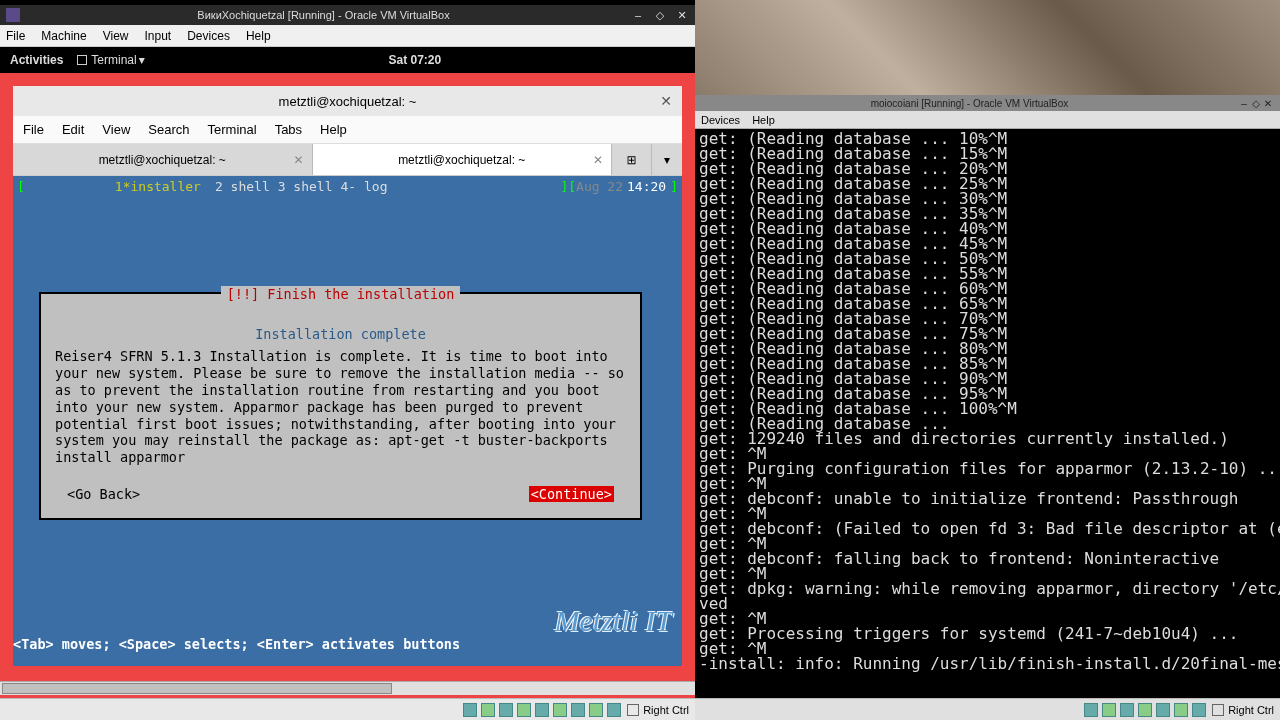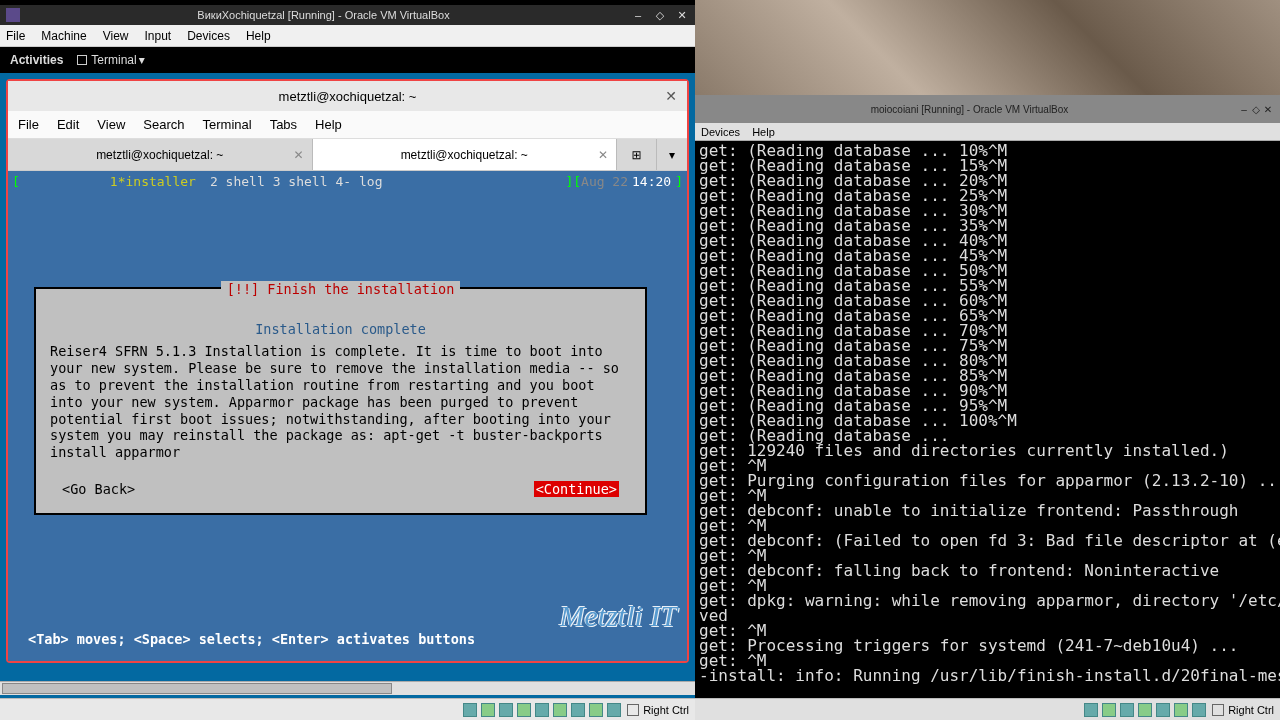--- a/index.html
+++ b/index.html
@@ -1,35 +1,35 @@
 <!DOCTYPE html>
 <html><head>
 <meta charset="utf-8">
 <style>
 * { margin: 0; padding: 0; box-sizing: border-box; }
 body { width: 1280px; height: 720px; background: #000; font-family: sans-serif; overflow: hidden; position: relative; }
 
 
-.vm-left { position: absolute; left: 0; top: 5px; width: 695px; height: 715px; background: #0369a1; }
+.vm-left { position: absolute; left: 0; top: 5px; width: 695px; height: 715px; background: #ef4444; }
 .vm-titlebar { height: 20px; background: #2a2a2a; color: #ddd; display: flex; align-items: center; font-size: 11px; padding: 0 6px; }
 .vm-titlebar .icon-box { width: 14px; height: 14px; background: #5b4a8a; margin-right: 4px; }
 .vm-titlebar .title { flex: 1; text-align: center; }
 .vm-titlebar .wbtn { width: 14px; height: 14px; margin-left: 8px; text-align: center; line-height: 14px; cursor: pointer; }
 .vm-menubar { height: 22px; background: #f0f0f0; display: flex; align-items: center; padding: 0 6px; font-size: 12px; border-bottom: 1px solid #ccc; }
 .vm-menubar span { margin-right: 16px; cursor: pointer; }
 
 
 .gnome-bar { height: 26px; background: #000; color: #ddd; display: flex; align-items: center; padding: 0 10px; font-size: 12px; }
 .gnome-bar .activities { font-weight: bold; }
 .gnome-bar .term-ind { margin-left: 14px; display: flex; align-items: center; }
 .gnome-bar .term-ind .sq { width: 10px; height: 10px; border: 1px solid #ccc; margin-right: 4px; }
 .gnome-bar .clock { flex: 1; text-align: center; font-weight: bold; }
 
 
-.term-window { margin: 6px; background: #fff; border: 2px solid #ef4444; border-radius: 4px; }
+.term-window { margin: 6px; background: #fff; border: 7px solid #ef4444; border-radius: 4px; }
 .term-title { height: 30px; display: flex; align-items: center; justify-content: center; font-size: 13px; position: relative; background: #e8e8e8; }
 .term-title .close { position: absolute; right: 10px; cursor: pointer; font-size: 14px; color: #555; }
 .term-menu { height: 28px; display: flex; align-items: center; padding: 0 10px; font-size: 13px; gap: 18px; background: #fafafa; border-bottom: 1px solid #ddd; }
 .term-menu span { cursor: pointer; }
 .term-tabs { height: 32px; display: flex; align-items: stretch; border-bottom: 1px solid #ccc; background: #d8d8d8; font-size: 12px; }
 .term-tab { flex: 1; display: flex; align-items: center; justify-content: center; border-right: 1px solid #bbb; position: relative; cursor: pointer; }
 .term-tab.active { background: #fff; }
 .term-tab .x { position: absolute; right: 8px; color: #888; cursor: pointer; }
 .term-tab-extra { width: 40px; display: flex; align-items: center; justify-content: center; border-right: 1px solid #bbb; cursor: pointer; }
 .term-tab-extra.last { width: 30px; border-right: none; }
@@ -48,39 +48,39 @@
 .installer-box { position: absolute; top: 116px; left: 26px; right: 40px; background: #c0c0c0; border: 2px solid #000; padding: 10px 14px 16px; font-family: monospace; font-size: 13.5px; color: #000; }
 .installer-box .box-title { text-align: center; color: #b00; margin-top: -18px; }
 .installer-box .box-title span { background: #c0c0c0; padding: 0 6px; }
 .installer-box .sub { text-align: center; color: #2a5a8a; margin: 24px 0 6px; }
 .installer-box .body { line-height: 1.25; }
 .installer-box .btns { display: flex; justify-content: space-between; margin-top: 20px; padding: 0 12px; }
 .installer-box .btn { cursor: pointer; }
 .installer-box .btn.cont { background: #d00; color: #fff; padding: 0 2px; }
 
 
-.help-line { position: absolute; bottom: 14px; left: 0; right: 0; color: #fff; font-weight: bold; padding: 0 20px; font-family: monospace; font-size: 13.5px; }
+.help-line { position: absolute; bottom: 14px; left: 0; right: 0; color: #fff; font-weight: bold; padding: 0 0; font-family: monospace; font-size: 13.5px; }
 
 
 .watermark { position: absolute; right: 10px; bottom: 28px; font-family: cursive; font-size: 30px; font-style: italic; color: #5a9fd4; text-shadow: 1px 1px 0 #fff, -1px -1px 0 #fff; opacity: 0.9; }
 
 
 .hscroll { position: absolute; bottom: 25px; left: 0; right: 0; height: 14px; background: #e0e0e0; border-top: 1px solid #aaa; }
 .hscroll .thumb { position: absolute; left: 2px; width: 390px; top: 1px; bottom: 1px; background: #c0c0c0; border: 1px solid #888; }
 
 
 .vm-status { position: absolute; bottom: 0; left: 0; right: 0; height: 22px; background: #e8e8e8; border-top: 1px solid #bbb; display: flex; align-items: center; justify-content: flex-end; padding: 0 6px; font-size: 11px; gap: 4px; }
 .vm-status .sicon { width: 14px; height: 14px; background: #6aa; border: 1px solid #488; }
 .vm-status .sicon.gr { background: #8c8; }
 .vm-status .key { width: 12px; height: 12px; border: 1px solid #666; margin-left: 2px; }
 
 
 .vm-right { position: absolute; right: 0; top: 0; width: 585px; height: 720px; background: #000; }
 .vm-right .photo { height: 95px; background: linear-gradient(45deg, #8a7a6a, #c0b0a0, #6a5a4a, #a09080); }
-.vm-right .vm-titlebar2 { height: 28px; background: #888; color: #222; font-size: 10px; display: flex; align-items: center; padding: 0 6px; }
+.vm-right .vm-titlebar2 { height: 16px; background: #888; color: #222; font-size: 10px; display: flex; align-items: center; padding: 0 6px; }
 .vm-right .vm-titlebar2 .title { flex: 1; text-align: center; }
 .vm-right .vm-titlebar2 .wbtn { width: 12px; cursor: pointer; text-align: center; }
 .vm-right .vm-menubar2 { height: 18px; background: #e0e0e0; font-size: 11px; display: flex; align-items: center; padding: 0 6px; gap: 12px; border-bottom: 1px solid #aaa; }
 .vm-right .vm-menubar2 span { cursor: pointer; }
 .vm-right .log { background: #000; color: #ddd; font-family: monospace; font-size: 16px; padding: 2px 4px; line-height: 15px; height: 560px; white-space: pre; overflow: hidden; }
 .vm-right .vm-status { background: #e0e0e0; }
 </style>
 </head>
 <body>
 
@@ -101,20 +101,21 @@
     <span>Help</span>
   </div>
 
   <div class="gnome-bar">
     <span class="activities">Activities</span>
     <span class="term-ind">
       <span class="sq"></span>
       <span>Terminal</span>
       <span style="margin-left:2px">▾</span>
     </span>
+    <span class="clock">Sat 07:20</span>
   </div>
 
   <div class="term-window">
     <div class="term-title">
       <span>metztli@xochiquetzal: ~</span>
       <span class="close">✕</span>
     </div>
     <div class="term-menu">
       <span>File</span>
       <span>Edit</span>

